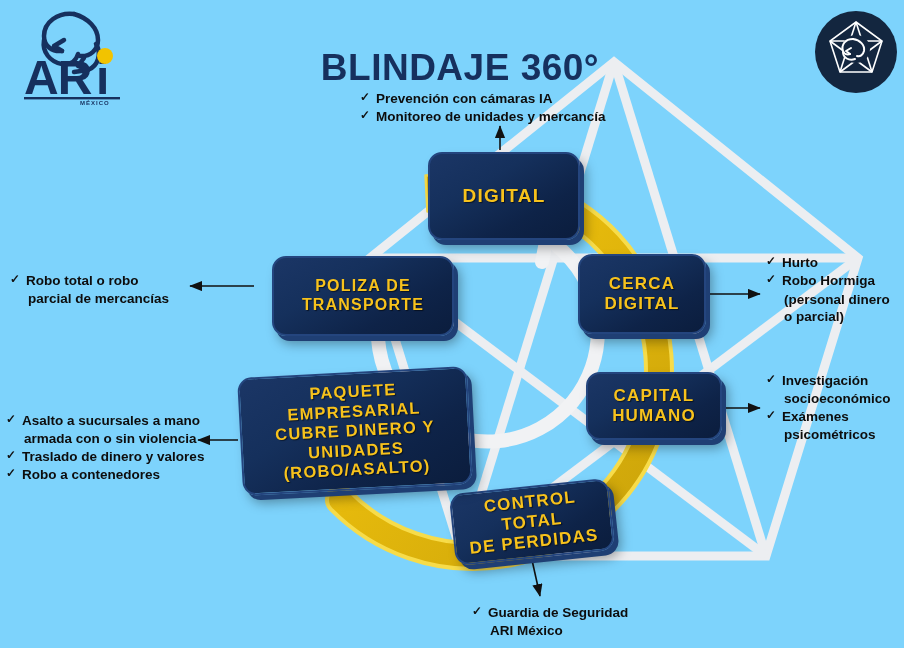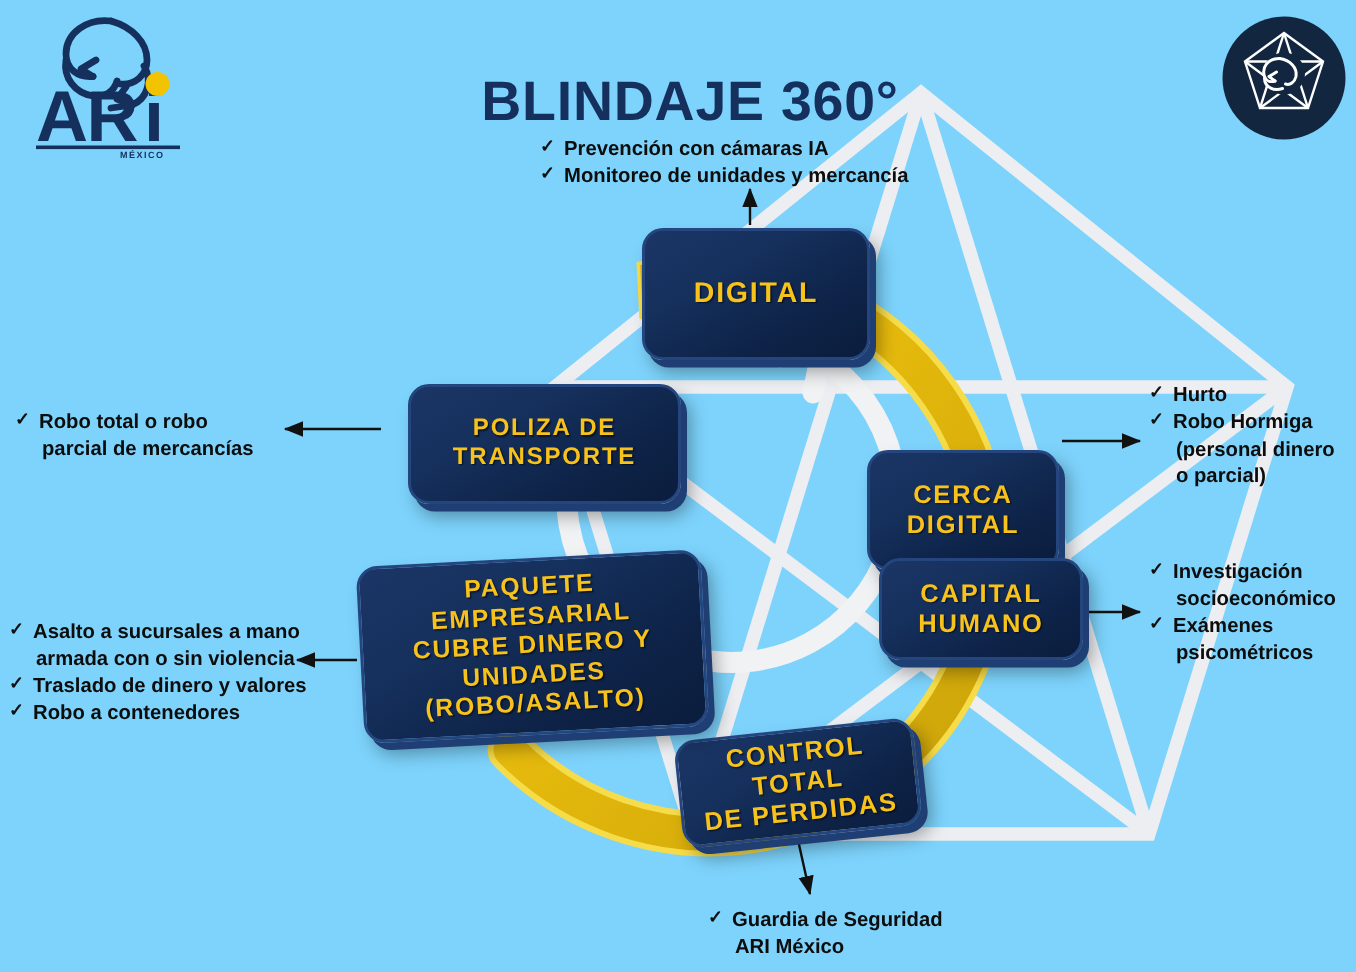--- a/index.html
+++ b/index.html
@@ -44,21 +44,21 @@
     font-weight:bold;
     letter-spacing:1.2px;
     line-height:1.18;
     text-shadow:1px 1px 1px rgba(0,0,0,.55);
     box-sizing:border-box;
     padding:6px 8px;
   }
   .node .inner{display:block;}
 
   #node-bunker{left:428px;top:152px;width:152px;height:88px;font-size:19px;}
-  #node-cerca{left:578px;top:254px;width:128px;height:80px;font-size:17px;margin-top:46px;}
+  #node-cerca{left:578px;top:254px;width:128px;height:80px;font-size:17px;}
   #node-capital{left:586px;top:372px;width:136px;height:68px;font-size:17px;text-align:center;}
   #node-control{left:452px;top:486px;width:160px;height:72px;font-size:17px;transform:rotate(-6deg);}
   #node-paquete{left:240px;top:372px;width:230px;height:118px;font-size:16.5px;transform:rotate(-3deg);}
   #node-poliza{left:272px;top:240px;width:182px;height:80px;font-size:16px;margin-top:16px;}
 
   
   .callout{
     position:absolute;z-index:5;
     font-size:13.5px;font-weight:bold;color:#0d0d0d;
     line-height:1.28;

